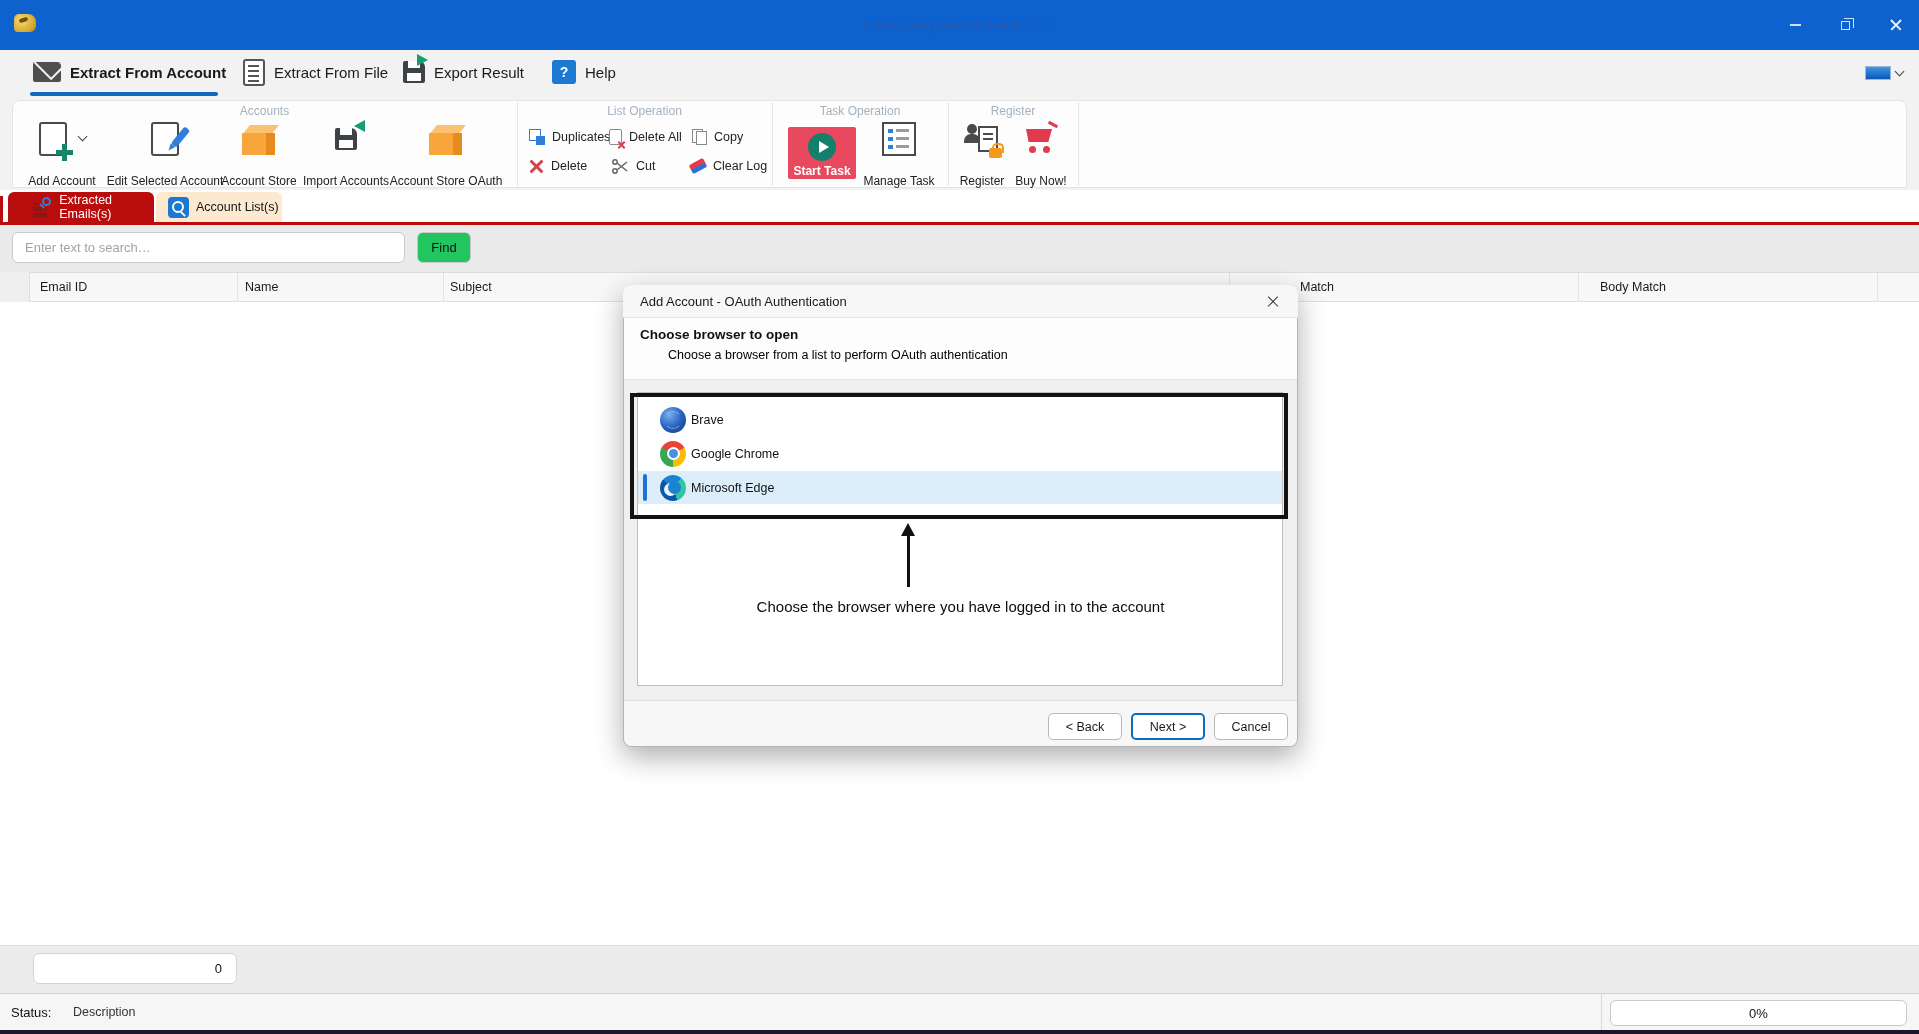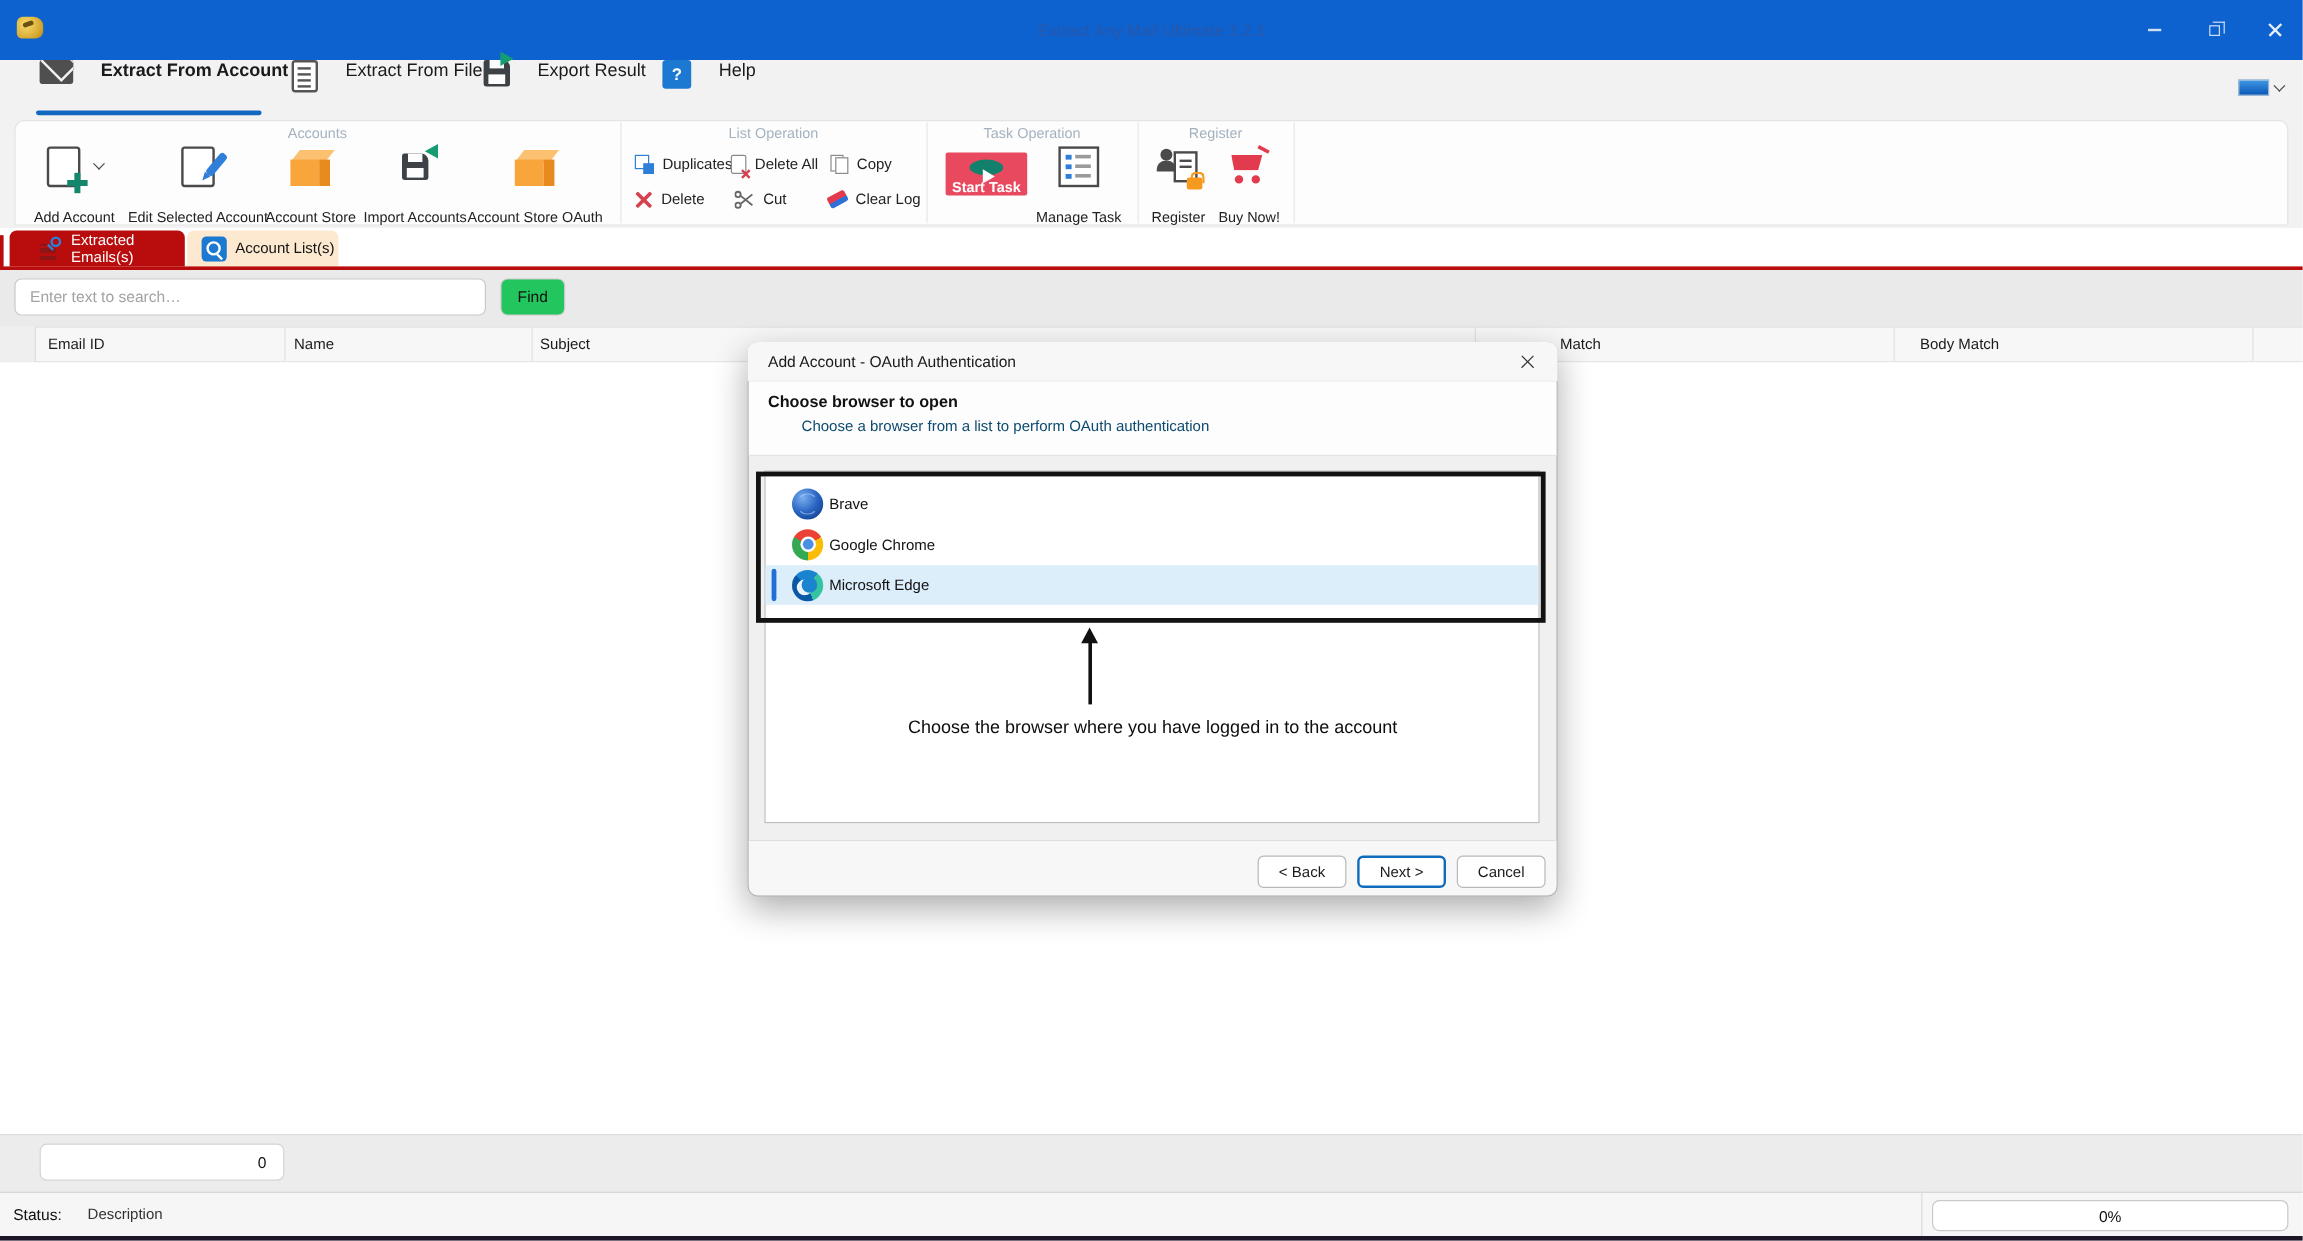--- a/index.html
+++ b/index.html
@@ -19,21 +19,21 @@
   .mini-bar { width:11px; height:2px; background:#cfe0f5; }
   .restore-sq { width:9px; height:9px; border:1.4px solid #cfe0f5; position:relative; background:#0d62cf; }
   .restore-sq::before { content:""; position:absolute; left:2px; top:-4px; width:9px; height:9px; border:1.4px solid #cfe0f5;
              border-left:none; border-bottom:none; }
   .close-x { width:12px; height:12px; position:relative; }
   .close-x::before,.close-x::after { content:""; position:absolute; left:-1px; top:5px; width:14px; height:1.6px; background:#e8f0fb; }
   .close-x::before{ transform:rotate(45deg);} .close-x::after{ transform:rotate(-45deg);}
 
   
   .tabrow { left:0; top:50px; width:1919px; height:50px; background:#f2f2f2; }
-  .rtab { top:50px; height:44px; display:flex; gap:23px; font-size:15px; color:#1a1a1a; cursor:default; }
+  .rtab { top:50px; height:44px; display:flex; align-items:center; gap:9px; font-size:15px; color:#1a1a1a; cursor:default; }
   .rtab.active { font-weight:bold; }
   .tab-underline { top:92px; height:4px; background:#1267c1; border-radius:2px; }
   .help-box { width:24px; height:24px; background:#1c79d1; border-radius:3px; color:#fff; font-weight:bold;
              display:flex; align-items:center; justify-content:center; font-size:14px; }
   .theme-swatch { width:26px; height:14px; border:1px solid #9db8d6; background:linear-gradient(180deg,#3f97e4,#0b57b8); }
   .chev { width:7px; height:7px; border-right:1.6px solid #444; border-bottom:1.6px solid #444; transform:rotate(45deg); }
 
   
   .ribbon-strip { left:0; top:100px; width:1919px; height:90px; background:#f2f2f2; }
   .ribbon-panel { left:12px; top:100px; width:1895px; height:88px; background:#fdfdfd; border:1px solid #e4e4e4;
@@ -78,21 +78,21 @@
   .xm::before,.xm::after { content:""; position:absolute; left:0; top:4px; width:9px; height:2px; background:#d6404f; }
   .xm::before{ transform:rotate(45deg);} .xm::after{ transform:rotate(-45deg);}
   .pages { width:15px; height:16px; position:relative; }
   .pages::before { content:""; position:absolute; left:0; top:0; width:9px; height:12px; border:1.5px solid #8a8a8a; background:#fff; }
   .pages::after { content:""; position:absolute; right:0; bottom:0; width:9px; height:12px; border:1.5px solid #8a8a8a; background:#fff; }
   .bigx { width:15px; height:15px; position:relative; }
   .bigx::before,.bigx::after { content:""; position:absolute; left:-1px; top:6px; width:17px; height:3px; background:#d6404f; border-radius:1px; }
   .bigx::before{ transform:rotate(45deg);} .bigx::after{ transform:rotate(-45deg);}
   .eraser { width:16px; height:10px; border-radius:2px; transform:rotate(-28deg);
              background:linear-gradient(180deg,#e23b4e 55%, #2f6fd8 55%); }
-  .start-task { left:788px; top:127px; width:68px; height:36px; background:#e8495f; border-radius:2px; display:flex;
+  .start-task { left:788px; top:127px; width:68px; height:52px; background:#e8495f; border-radius:2px; display:flex;
              flex-direction:column; align-items:center; justify-content:flex-start; cursor:default; }
   .play-circle { margin-top:6px; width:28px; height:28px; border-radius:50%; background:#13806b; position:relative; }
   .play-circle::after { content:""; position:absolute; left:11px; top:8px; width:0; height:0;
              border-top:6px solid transparent; border-bottom:6px solid transparent; border-left:10px solid #fff; }
   .start-task .lbl { color:#fff; font-weight:bold; font-size:12px; margin-top:3px; }
   .scissors { width:17px; height:17px; }
   .person-doc { width:36px; height:34px; position:relative; }
   .person-doc .head { position:absolute; left:3px; top:2px; width:10px; height:10px; border-radius:50%; background:#4a4a4a; }
   .person-doc .body { position:absolute; left:0px; top:12px; width:16px; height:9px; border-radius:7px 7px 0 0; background:#4a4a4a; }
   .person-doc .sheet { position:absolute; right:2px; top:4px; width:20px; height:26px; border:2.4px solid #4a4a4a; background:#fff; }
@@ -154,21 +154,21 @@
 
   
   .dialog { left:623px; top:285px; width:675px; height:462px; background:#f0f0f0; border:1px solid #b5b5b5; border-radius:8px;
              box-shadow:0 10px 28px rgba(0,0,0,.32); }
   .dlg-title { left:623px; top:285px; width:675px; height:33px; background:#f7f7f7; border-radius:8px 8px 0 0;
              border-bottom:1px solid #e6e6e6; display:flex; align-items:center; padding-left:17px; font-size:13px; color:#1a1a1a; }
   .dlg-close { left:1256px; top:289px; width:34px; height:26px; display:flex; align-items:center; justify-content:center; cursor:default; }
   .dlg-close .close-x::before,.dlg-close .close-x::after { background:#333; height:1.3px; }
   .dlg-head { left:624px; top:318px; width:673px; height:62px; background:#fdfdfd; border-bottom:1px solid #e3e3e3; }
   .dlg-h1 { left:640px; top:327px; font-size:13.5px; font-weight:bold; color:#111; }
-  .dlg-h2 { left:668px; top:348px; font-size:12.5px; color:#0c4a6e; }
+  .dlg-h2 { left:668px; top:348px; font-size:12.5px; color:#000000; }
   .listpanel { left:637px; top:392px; width:646px; height:294px; background:#fff; border:1px solid #bdbdbd; }
   .blackrect { left:630px; top:393px; width:658px; height:126px; border:4px solid #121212; background:transparent; pointer-events:none; }
   .browser-row { left:638px; width:644px; height:33px; display:flex; align-items:center; gap:5px; padding-left:22px; font-size:12.5px; color:#111; cursor:default; }
   .browser-row.selected { background:#ddeefb; }
   .selbar { left:643px; top:474px; width:4px; height:27px; background:#1f6fd4; border-radius:2px; }
   .bico { width:26px; height:26px; border-radius:50%; position:relative; flex:0 0 auto; }
   .brave-i { background:radial-gradient(circle at 35% 30%, #7ab0ee, #2b66c4 48%, #123f8c 88%); }
   .brave-i::after { content:""; position:absolute; inset:4px; border-radius:50%;
              border:1px solid rgba(180,210,255,.55); border-left-color:transparent; border-right-color:transparent; }
   .chrome-i { background:conic-gradient(from 60deg, #fbbc05 0 120deg, #34a853 0 240deg, #ea4335 0 360deg); }

